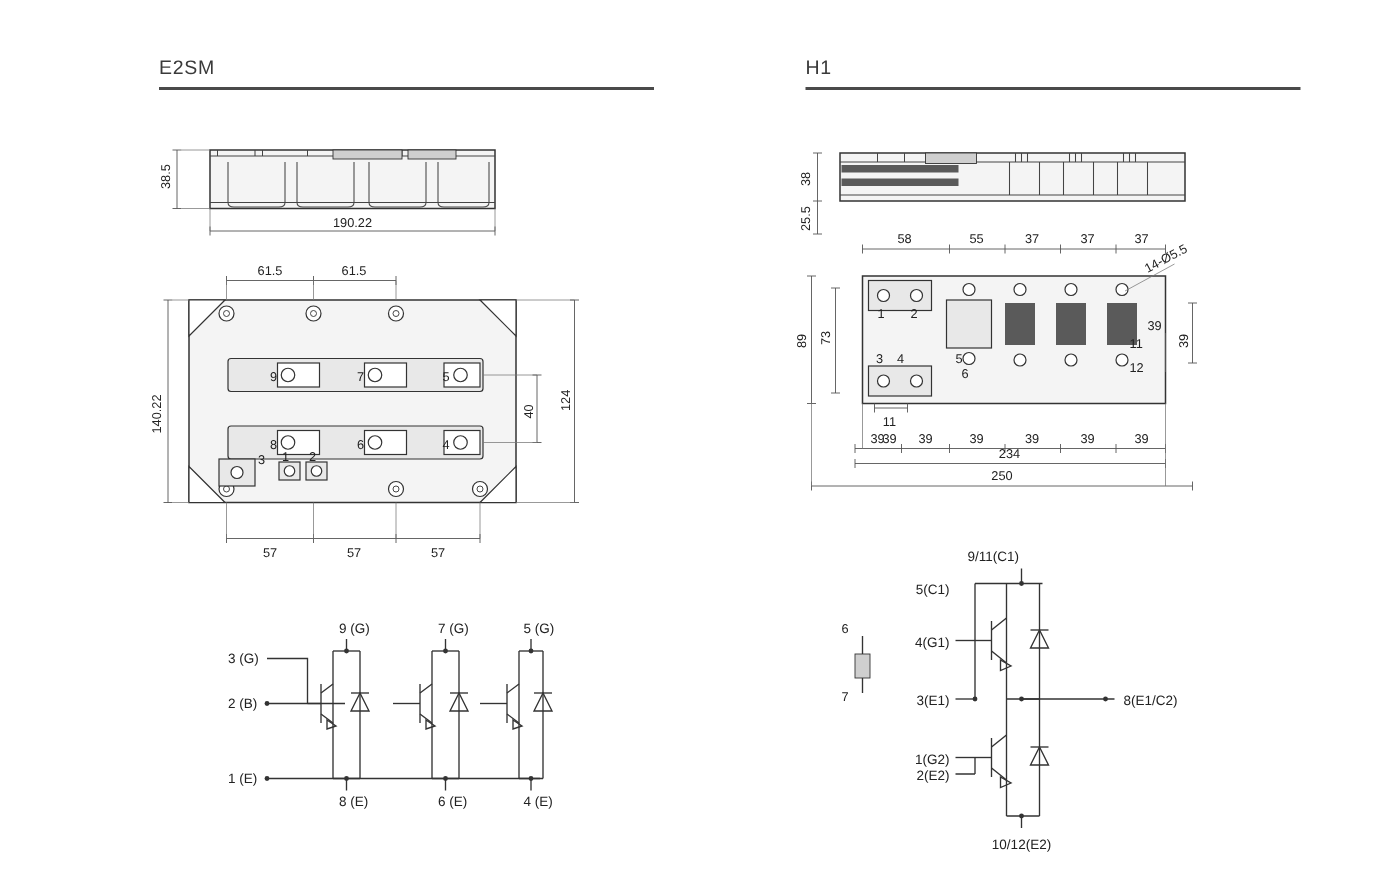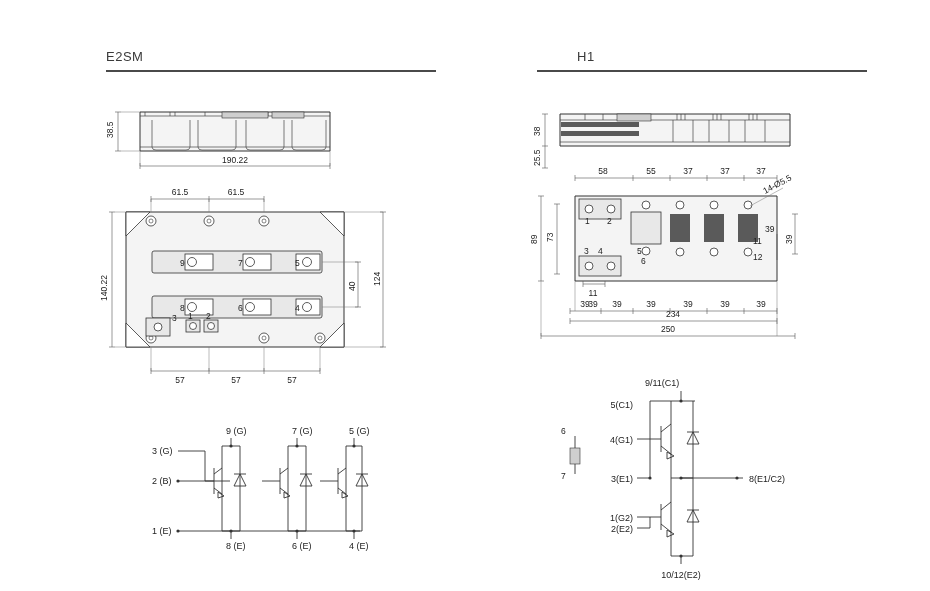--- a/index.html
+++ b/index.html
@@ -1,17 +1,17 @@
 <!DOCTYPE html>
 <html><head>
 <meta charset="utf-8">
 <style>
   html,body{margin:0;padding:0;}
   body{width:930px;height:591px;background:#ffffff;font-family:"Liberation Sans",sans-serif;overflow:hidden;position:relative;}
-  .panel{position:absolute;top:16px;height:506px;}
+  .panel{position:absolute;top:4px;height:506px;}
   #panel-left{left:0;width:465px;}
   #panel-right{left:465px;width:465px;}
   .panel-title{position:absolute;font-size:13px;color:#3a3a3a;letter-spacing:.5px;}
   .title-rule{position:absolute;height:2px;background:#4a4a4a;}
   svg{position:absolute;left:0;top:0;overflow:visible;}
   text{font-family:"Liberation Sans",sans-serif;fill:#222;}
   .dim{font-size:8.5px;}
   .pin{font-size:8.5px;}
   .lbl{font-size:9px;}
   .ln{stroke:#333;fill:none;}
@@ -246,21 +246,21 @@
       <text class="lbl" x="349" y="418">5 (G)</text>
 
       <text class="lbl" x="226" y="533">8 (E)</text>
       <text class="lbl" x="292" y="533">6 (E)</text>
       <text class="lbl" x="349" y="533">4 (E)</text>
     </g>
   </svg>
 </div>
 
 <div class="panel" id="panel-right">
-  <div class="panel-title" style="left:72px;top:33px;margin-left:40px;">H1</div>
+  <div class="panel-title" style="left:72px;top:33px;">H1</div>
   <div class="title-rule" style="left:72px;top:54px;width:330px;"></div>
 
   <svg width="465" height="591">
 
     <g>
       <path class="body-fill" d="M95,98 L325,98 L325,130 L95,130 Z"></path>
       <path class="thin" d="M95,104 L325,104"></path>
       <path class="thin" d="M95,126 L325,126"></path>
 
       <rect class="hatch-dark" x="96" y="106" width="78" height="5"></rect>

